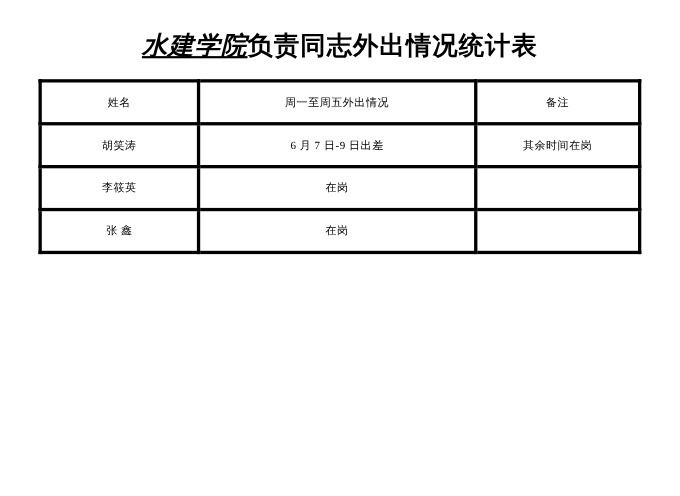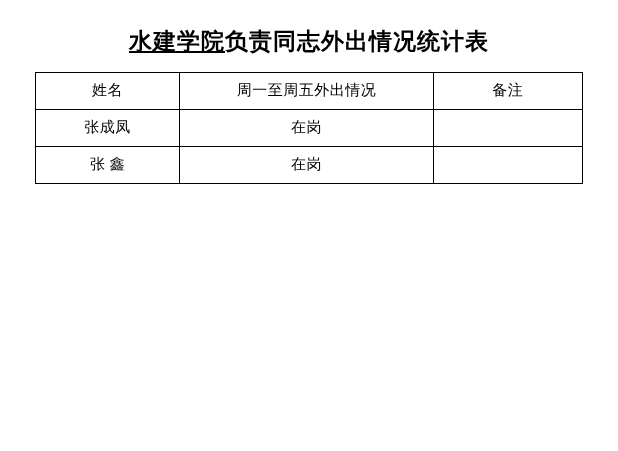--- a/index.html
+++ b/index.html
@@ -26,20 +26,21 @@
     font-weight: bold;
     letter-spacing: 1px;
     margin-top: 28px;
     margin-bottom: 0;
     line-height: 1.2;
     white-space: nowrap;
   }
   .doc-title .underlined {
     text-decoration: underline;
     text-underline-offset: 2px;
+    font-style: italic;
   }
   .doc-subtitle {
     text-align: center;
     font-size: 13px;
     margin-top: 18px;
     margin-bottom: 0;
     letter-spacing: 0.5px;
     white-space: nowrap;
   }
   .doc-subtitle .u {
@@ -50,25 +51,25 @@
     margin: 16px auto 0 auto;
     width: 548px;
   }
   table.sheet {
     width: 100%;
     border-collapse: collapse;
     table-layout: fixed;
   }
   table.sheet th,
   table.sheet td {
-    border: 1px solid #000000;
+    border: 3px solid #000000;
     height: 36px;
     text-align: center;
     vertical-align: middle;
-    font-size: 15px;
+    font-size: 10px;
     font-weight: normal;
     padding: 0 4px;
     letter-spacing: 0.5px;
     white-space: nowrap;
     overflow: hidden;
   }
   .col-name   { width: 26%; }
   .col-status { width: 47%; }
   .col-remark { width: 27%; }
   .name-spaced {
@@ -90,21 +91,26 @@
     <table class="sheet">
       <thead>
         <tr>
           <th class="col-name">姓名</th>
           <th class="col-status">周一至周五外出情况</th>
           <th class="col-remark">备注</th>
         </tr>
       </thead>
       <tbody>
         <tr>
-          <td class="col-name">张成凤</td>
+          <td class="col-name">胡笑涛</td>
+          <td class="col-status">6 月 7 日-9 日出差</td>
+          <td class="col-remark">其余时间在岗</td>
+        </tr>
+        <tr>
+          <td class="col-name">李筱英</td>
           <td class="col-status">在岗</td>
           <td class="col-remark"></td>
         </tr>
         <tr>
           <td class="col-name name-spaced">张 鑫</td>
           <td class="col-status">在岗</td>
           <td class="col-remark"></td>
         </tr>
       </tbody>
     </table>

